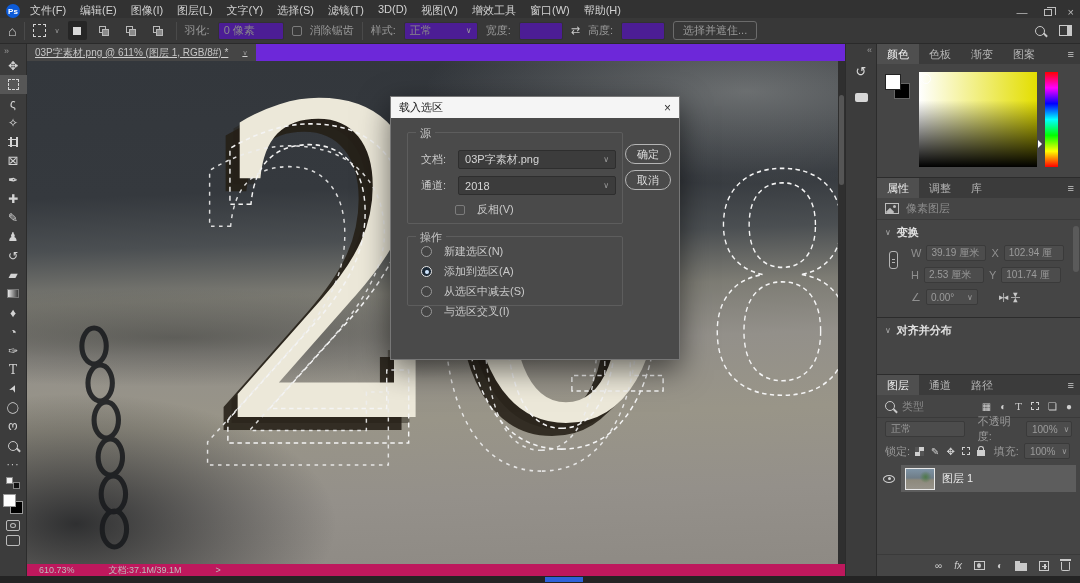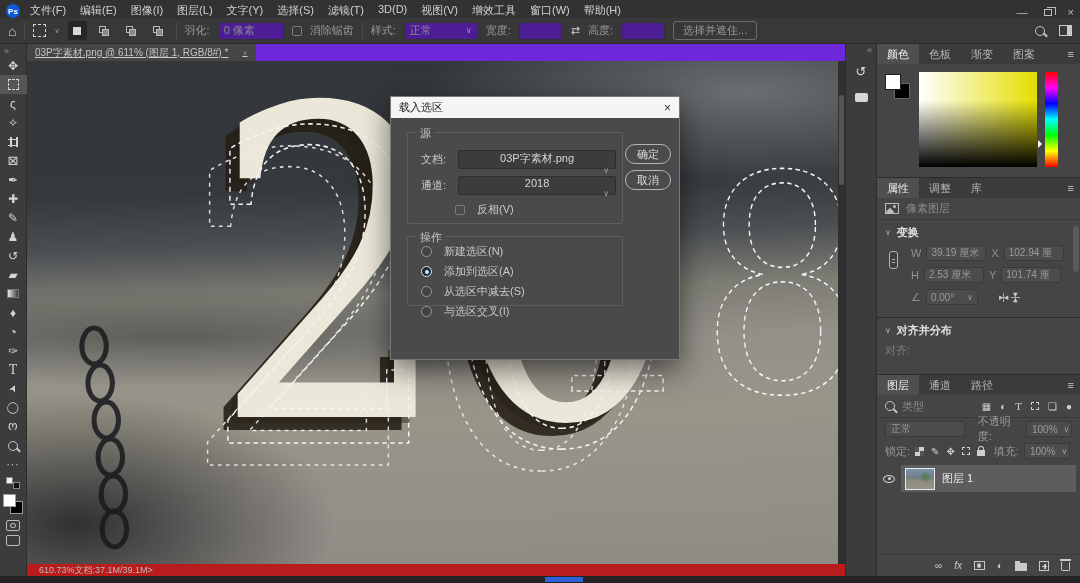--- a/index.html
+++ b/index.html
@@ -89,29 +89,29 @@
   
   .dialog { position:absolute; left:363px; top:35px; width:290px; height:264px; background:#4a4a4a;
     border:1px solid #777; box-shadow:0 10px 28px rgba(0,0,0,.55); z-index:40; font-size:11px; }
   .dlg-title { height:21px; background:#f5f5f5; color:#222; display:flex; align-items:center; padding:0 8px; font-size:11px; }
   .dlg-close { margin-left:auto; color:#333; font-size:12px; }
   .dlg-body { position:relative; height:192px; }
   .groupbox { position:absolute; left:16px; width:216px; border:1px solid #5d5d5d; border-radius:2px; }
   .grouplabel { position:absolute; top:-7px; left:8px; background:#4a4a4a; padding:0 4px; color:#c9c9c9; }
   .dlg-row { position:absolute; display:flex; align-items:center; gap:12px; color:#c9c9c9; }
   .dlg-field { height:19px; background:#3c3c3c; border:1px solid #2e2e2e; border-radius:2px;
-    display:flex; align-items:center; padding:0 6px; color:#d6d6d6;flex-direction:column; }
+    display:flex; align-items:center; padding:0 6px; color:#d6d6d6; }
   .radio { width:11px; height:11px; border:1px solid #9a9a9a; border-radius:50%; position:relative; background:#434343; }
   .radio.sel { border-color:#e8e8e8; background:#1b2835; }
   .radio.sel::after { content:''; position:absolute; inset:2.5px; border-radius:50%; background:#cfe6ff; }
   .pill-btn { width:46px; height:20px; border:1px solid #b5b5b5; border-radius:10px; color:#dedede;
     display:flex; align-items:center; justify-content:center; }
 
   
-  .statusbar { height:12px; background:#b91c1c; display:flex; align-items:center; padding:0 12px; font-size:9px; color:#bdbdbd; }
+  .statusbar { height:12px; background:#be185d; display:flex; align-items:center; gap:34px; padding:0 12px; font-size:9px; color:#bdbdbd; }
   .bottomstrip { position:absolute; left:0; right:0; bottom:0; height:7px; background:#242424; }
   .bottomstrip i { position:absolute; left:545px; top:1px; width:38px; height:5px; background:#2e62d9; display:block; }
 
   
   .dock { width:32px; background:#3c3c3c; border-left:1px solid #2c2c2c; border-right:1px solid #2c2c2c;
     display:flex; flex-direction:column; align-items:center; padding-top:1px; gap:6px; }
   .dock .collapse { font-size:9px; color:#9a9a9a; align-self:flex-end; padding-right:4px; }
   .dock-btn { width:22px; height:20px; display:flex; align-items:center; justify-content:center; color:#d7d7d7; font-size:13px; }
   .bubble-ic { width:13px; height:9px; background:#d7d7d7; border-radius:2px; position:relative; }
   .bubble-ic::after { content:''; position:absolute; left:2px; bottom:-3px; border:3px solid transparent; border-top-color:#d7d7d7; border-left-width:2px; }
@@ -508,21 +508,20 @@
           </div>
         </div>
         <div class="pscroll"></div>
       </div>
 
       <div class="alignpanel">
         <div class="sec-title">
           <span class="sec-ch">∨</span>
           <span style="font-weight:bold;">对齐并分布</span>
         </div>
-        <div class="align-sub">对齐:</div>
       </div>
 
       <div class="layerspanel">
         <div class="tabrow">
           <div class="tab active">图层</div>
           <div class="tab">通道</div>
           <div class="tab">路径</div>
           <span class="panelmenu">≡</span>
         </div>
         <div class="lp-search">

